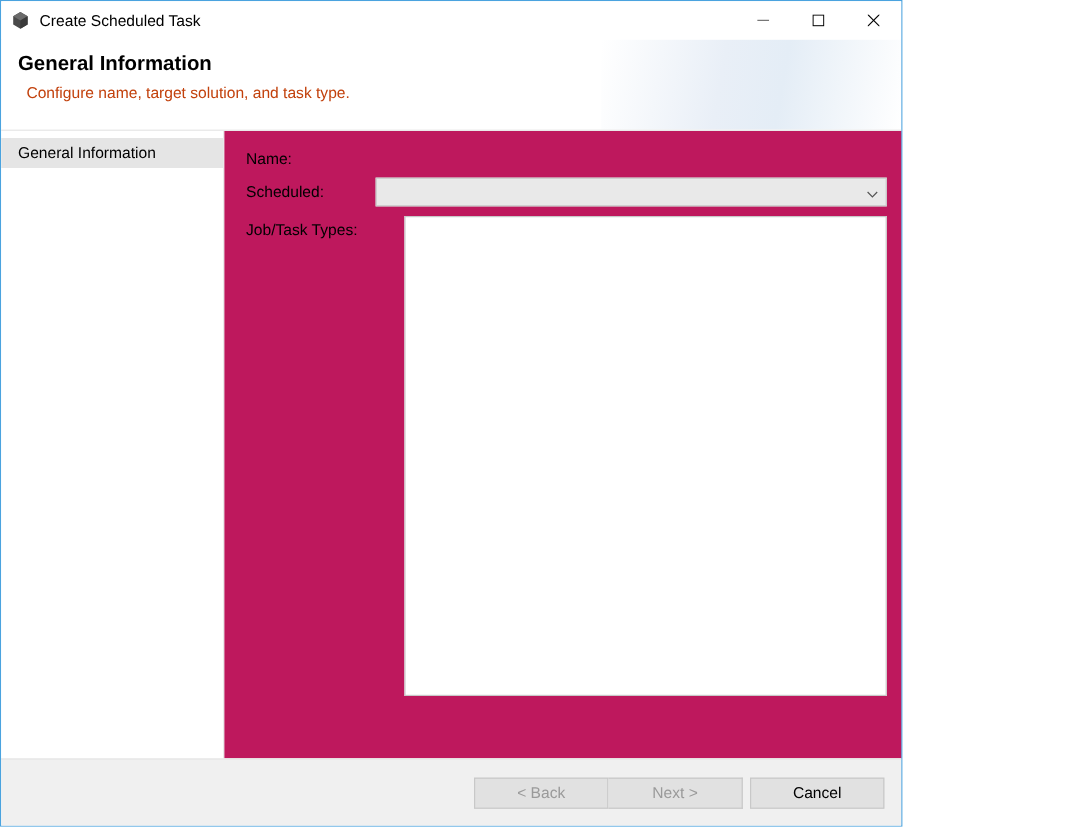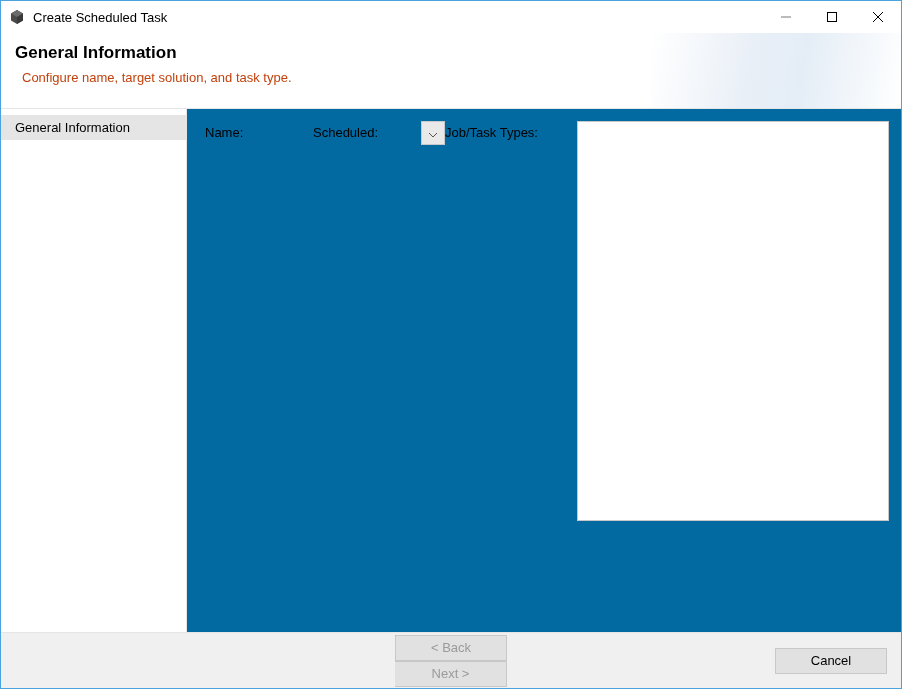--- a/index.html
+++ b/index.html
@@ -4,21 +4,21 @@
 <style>
   * { box-sizing: border-box; }
   html, body {
     margin: 0; padding: 0;
     font-family: "Segoe UI", Tahoma, sans-serif;
     font-size: 13px;
     background: #ffffff;
     color: #000;
   }
   .window {
-    width: 902px;
+    width: 752px;
     height: 689px;
     border: 1px solid #4aa3df;
     display: flex;
     flex-direction: column;
     position: relative;
     background: #fff;
   }
   
   .titlebar {
     height: 32px;
@@ -95,23 +95,24 @@
     font-size: 13px;
     color: #a8a8a8;
     cursor: default;
   }
   .sidebar .nav-item.active {
     background: #e5e5e5;
     color: #000;
   }
   .main {
     flex: 1;
-    background: #0369a1;
+    background: #be185d;
     padding: 12px 12px 12px 18px;
     display: flex;
+    flex-direction: column;
   }
   .form-row {
     display: flex;
     align-items: flex-start;
     margin-bottom: 8px;
   }
   .form-row.last { margin-bottom: 0; flex: 1; gap: 24px; }
   .form-label {
     width: 108px;
     padding-top: 4px;
@@ -164,21 +165,20 @@
   }
   
   .footer-inner {
     width: 100%;
     display: flex;
     align-items: center;
   }
   .footer-inner .center-group {
     margin-left: 380px;
     display: flex;
-    flex-direction: column;
   }
   .footer-inner .right-group {
     margin-left: auto;
   }
   .btn {
     height: 26px;
     min-width: 112px;
     border: 1px solid #c8c8c8;
     background: #e1e1e1;
     font-family: inherit;

